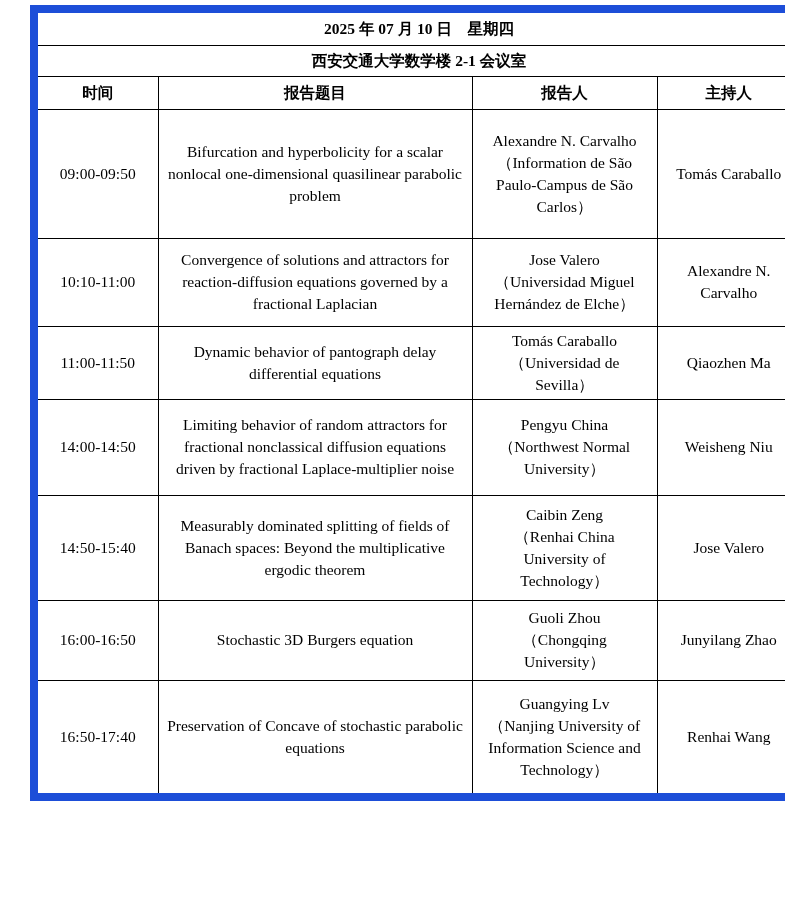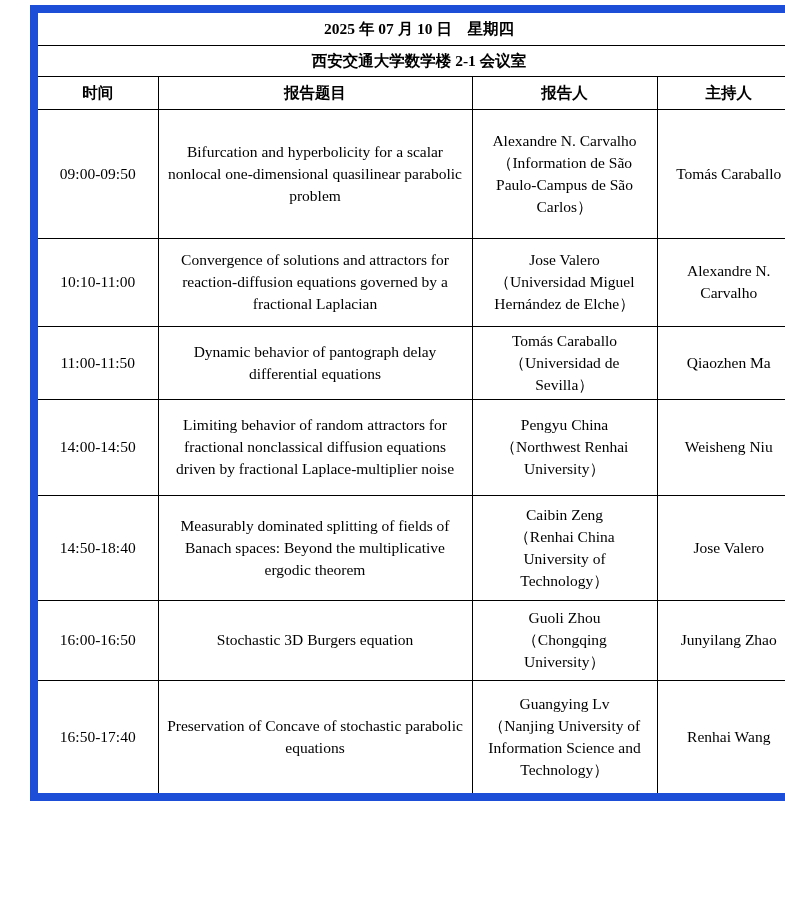--- a/index.html
+++ b/index.html
@@ -114,27 +114,27 @@
       </td>
       <td>Qiaozhen Ma</td>
     </tr>
 
 
     <tr class="r6">
       <td>14:00-14:50</td>
       <td>Limiting behavior of random attractors for fractional nonclassical diffusion equations driven by fractional Laplace-multiplier noise</td>
       <td>
         <span class="speaker-name">Pengyu China</span>
-        <span class="speaker-affil">（Northwest Renhai University）</span>
+        <span class="speaker-affil">（Northwest Normal University）</span>
       </td>
       <td>Weisheng Niu</td>
     </tr>
 
     <tr class="r7">
-      <td>14:50-18:40</td>
+      <td>14:50-15:40</td>
       <td>Measurably dominated splitting of fields of Banach spaces: Beyond the multiplicative ergodic theorem</td>
       <td>
         <span class="speaker-name">Caibin Zeng</span>
         <span class="speaker-affil">（Renhai China University of Technology）</span>
       </td>
       <td>Jose Valero</td>
     </tr>
 
 
     <tr class="r9">

